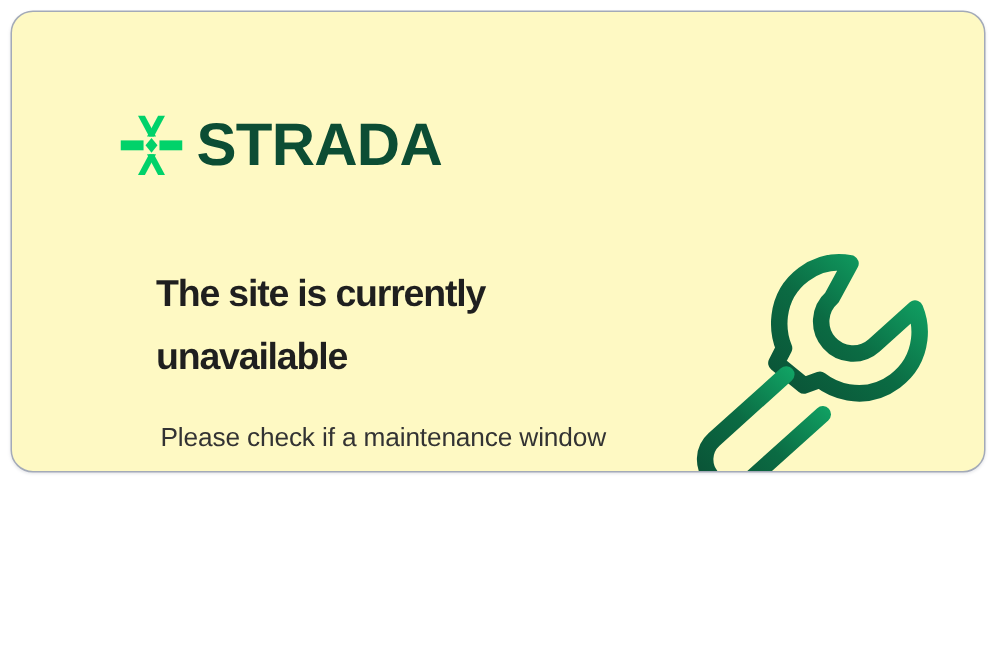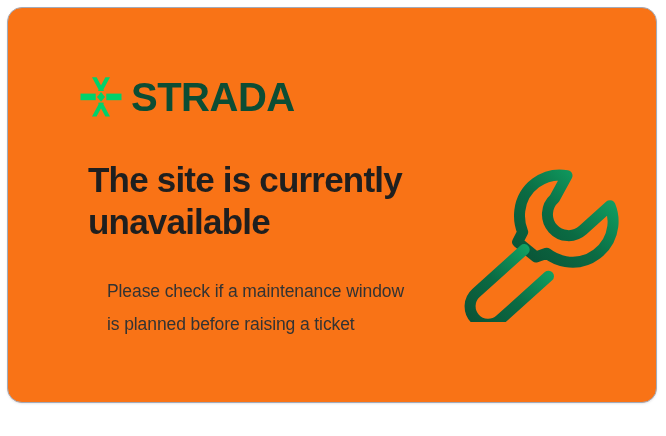--- a/index.html
+++ b/index.html
@@ -20,23 +20,23 @@
     height: 436px;
     background: #ffffff;
   }
 
   
   .card {
     position: absolute;
     left: 7px;
     top: 7px;
     width: 650px;
-    height: 396px;
+    height: 308px;
     box-sizing: border-box;
-    background: #f97316;
+    background: #fef9c3;
     border: 1px solid #a3aab8;
     border-radius: 15px;
     box-shadow: 0 1px 2px rgba(120,128,144,0.18);
     overflow: hidden;
   }
 
   
   .brand {
     position: absolute;
     left: 72px;
@@ -60,23 +60,23 @@
     color: #0c4d34;
     white-space: nowrap;
   }
 
   
   .headline {
     position: absolute;
     left: 80px;
     top: 151px;
     width: 330px;
-    margin: 0;
+    margin: 16px;
     font-family: "Liberation Sans", sans-serif;
-    font-size: 35px;
+    font-size: 25px;
     line-height: 42px;
     font-weight: 700;
     letter-spacing: -0.8px;
     color: #1f1f1f;
   }
 
   
   .bodycopy {
     position: absolute;
     left: 99px;

